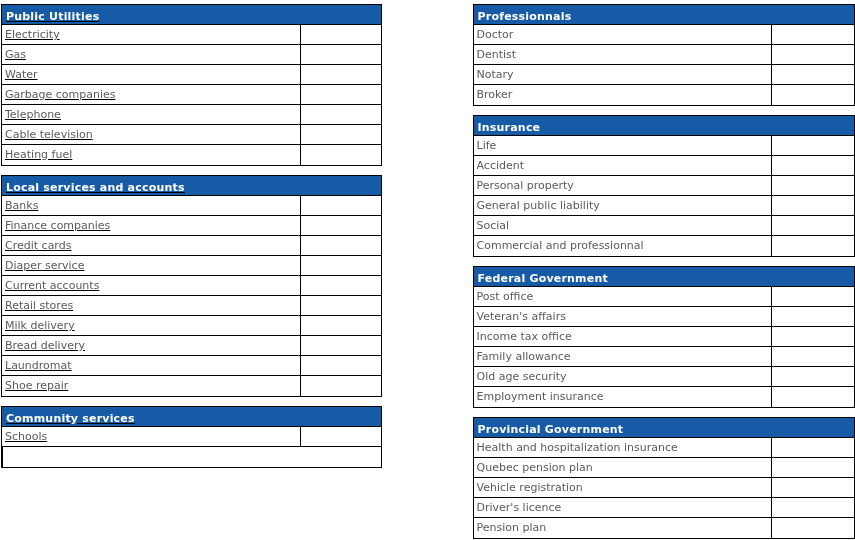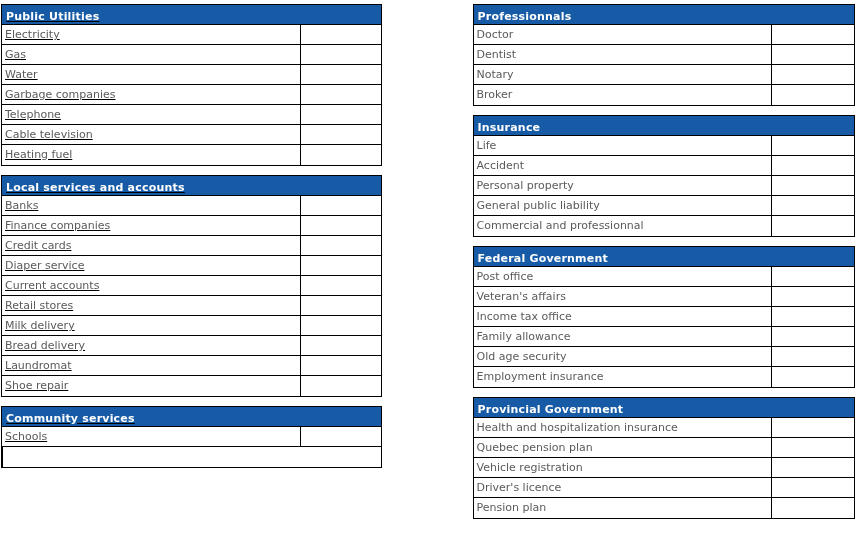--- a/index.html
+++ b/index.html
@@ -209,20 +209,24 @@
   </div>
           <div class="row">
     <div class="cell-label">Personal property</div>
     <div class="cell-value"></div>
   </div>
           <div class="row">
     <div class="cell-label">General public liability</div>
     <div class="cell-value"></div>
   </div>
           <div class="row">
+    <div class="cell-label">Social</div>
+    <div class="cell-value"></div>
+  </div>
+          <div class="row">
     <div class="cell-label">Commercial and professionnal</div>
     <div class="cell-value"></div>
   </div>
         </div>
   </div>
       <div class="section">
     <div class="section-header">
       <span class="section-title">Federal Government</span>
     </div>
     <div class="section-body">

